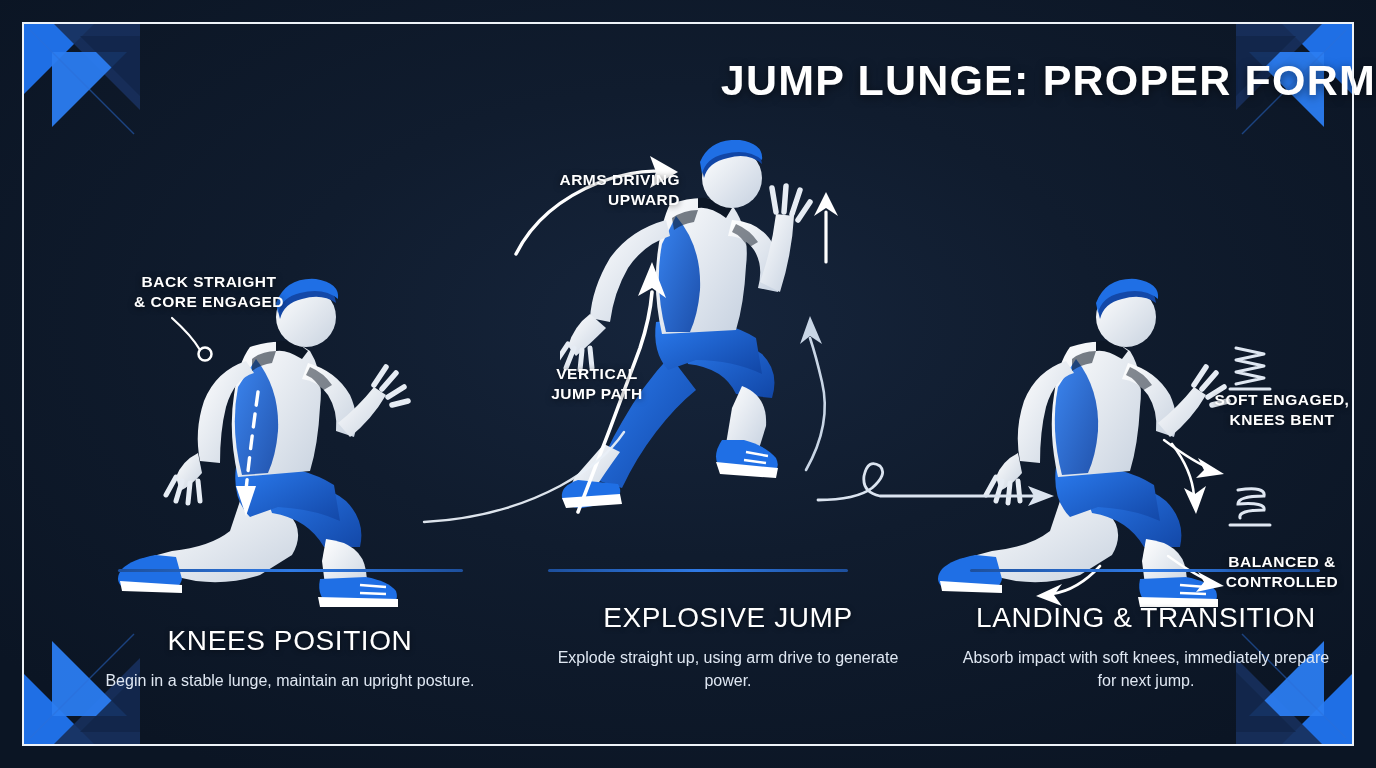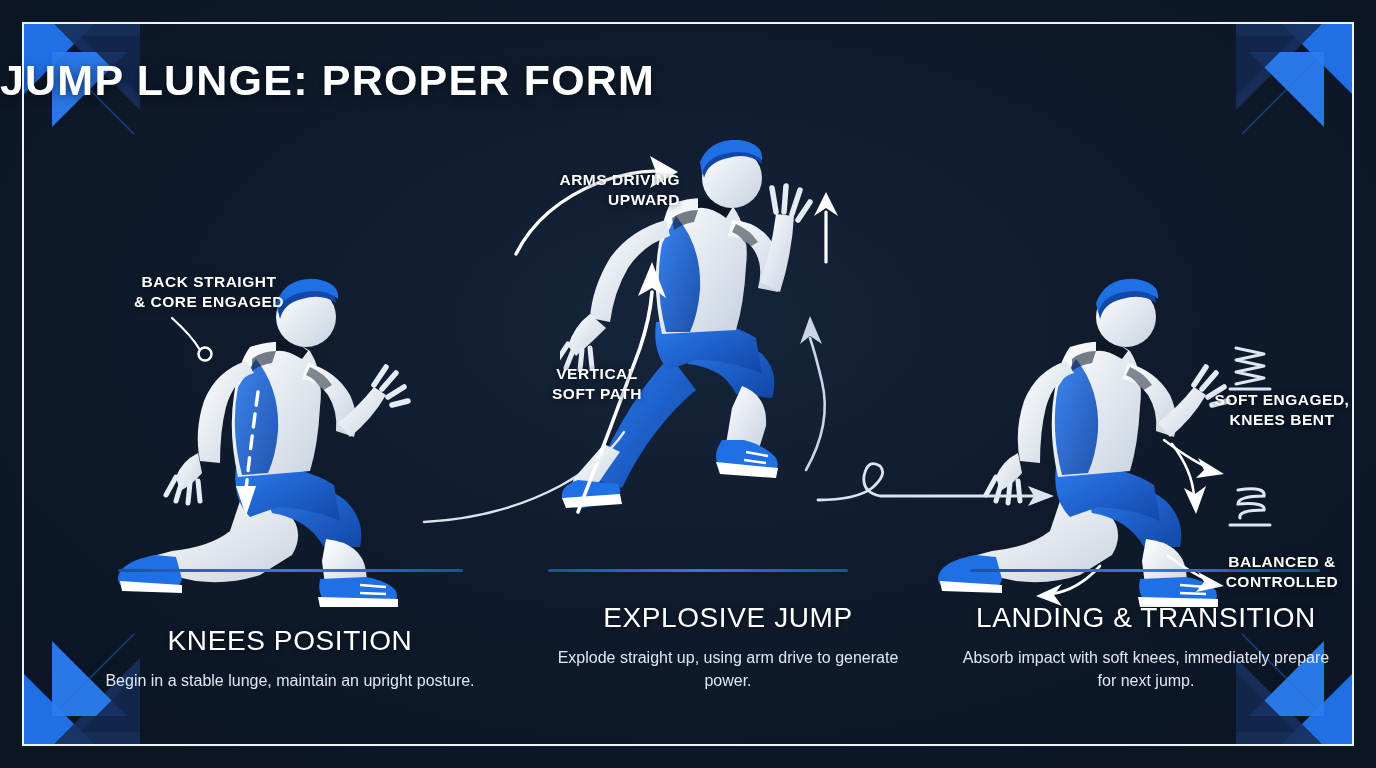--- a/index.html
+++ b/index.html
@@ -22,21 +22,21 @@
   }
   
   .corner{ position:absolute; width:120px; height:120px; z-index:2; }
   .c-tl{ left:22px;  top:22px; }
   .c-tr{ right:22px; top:22px;   transform:scaleX(-1); }
   .c-bl{ left:22px;  bottom:22px; transform:scaleY(-1); }
   .c-br{ right:22px; bottom:22px; transform:scale(-1,-1); }
 
   
   .title{
-    position:absolute; left:0; right:0; top:56px; text-align:left;
+    position:absolute; left:0; right:0; top:56px; text-align:right;
     font-size:43px; font-weight:700; letter-spacing:1.2px; color:#ffffff;
     text-shadow:0 2px 10px rgba(0,0,0,.55); z-index:5;
   }
   
   .panels{ position:absolute; left:40px; right:40px; top:140px; height:590px; z-index:4; }
   .panel{ position:absolute; top:0; width:420px; height:590px; }
   .p1{ left:40px; }  .p2{ left:478px; } .p3{ left:896px; }
 
   .divider{
     position:absolute; bottom:158px; height:3px; border-radius:2px;
@@ -328,21 +328,21 @@
   <div class="anno a-back">
     <div>BACK STRAIGHT</div>
     <div>&amp; CORE ENGAGED</div>
   </div>
   <div class="anno a-arms">
     <div>ARMS DRIVING</div>
     <div>UPWARD</div>
   </div>
   <div class="anno a-vert">
     <div>VERTICAL</div>
-    <div>SOFT PATH</div>
+    <div>JUMP PATH</div>
   </div>
   <div class="anno a-soft">
     <div>SOFT ENGAGED,</div>
     <div>KNEES BENT</div>
   </div>
   <div class="anno a-bal">
     <div>BALANCED &amp;</div>
     <div>CONTROLLED</div>
   </div>
 

